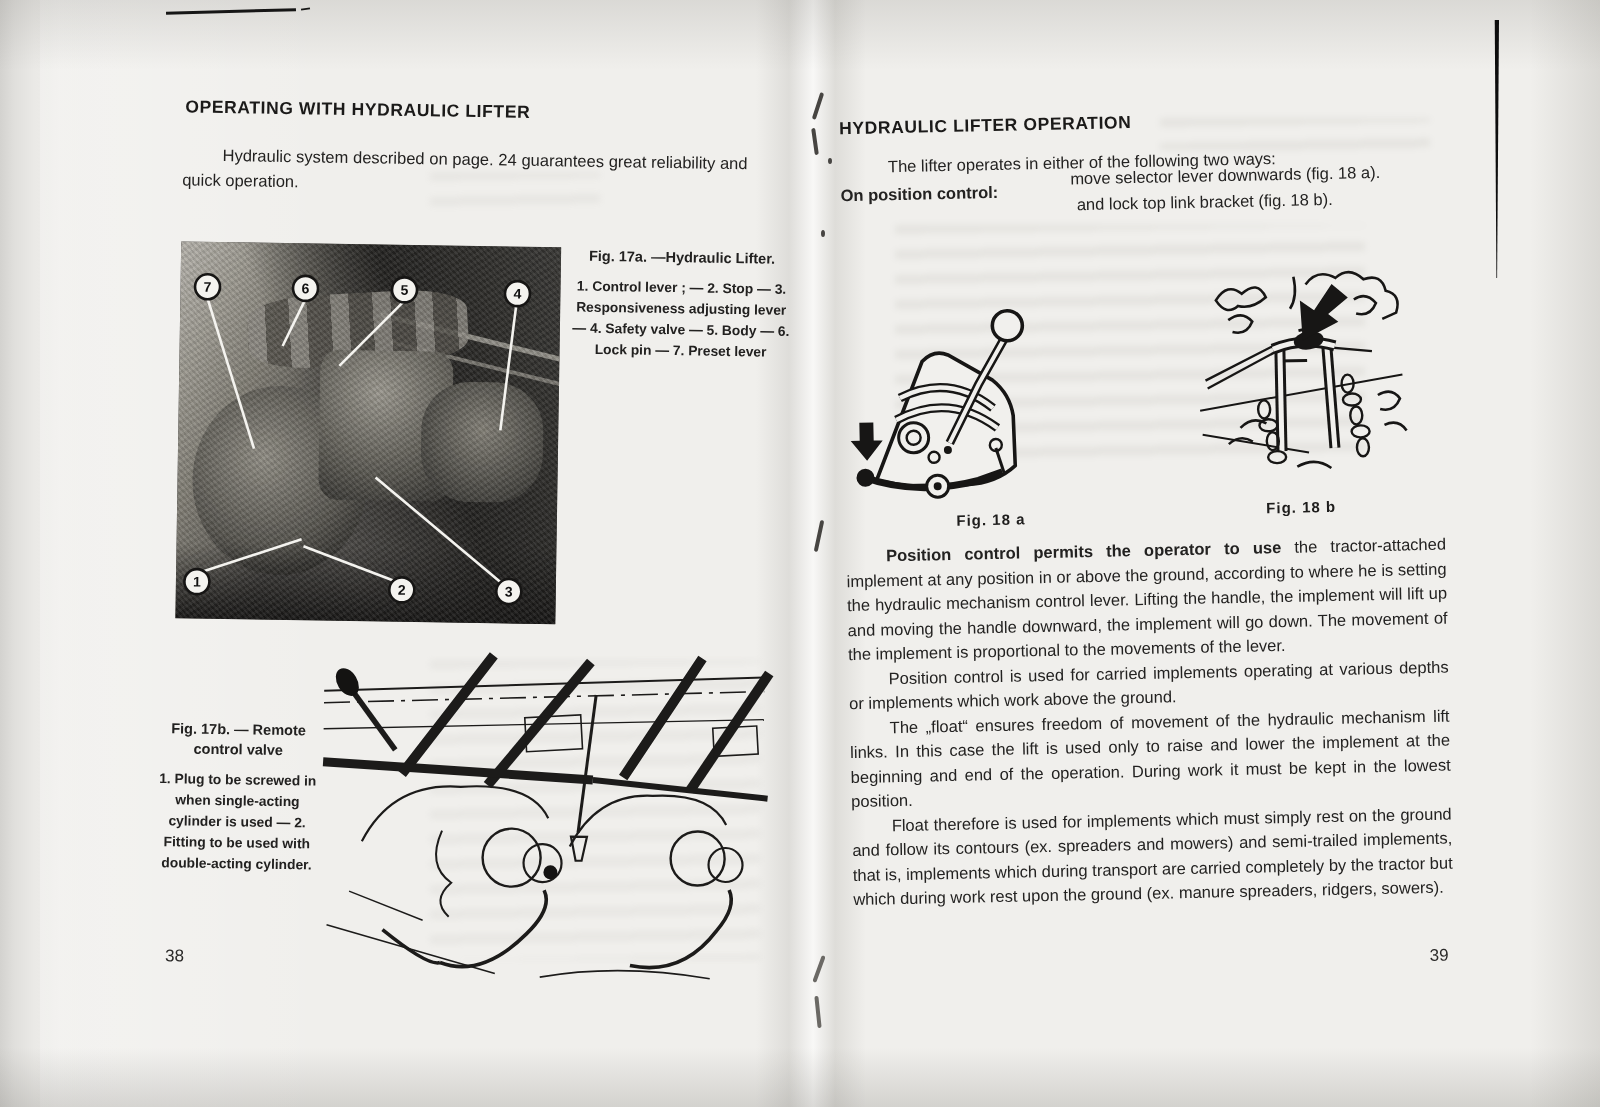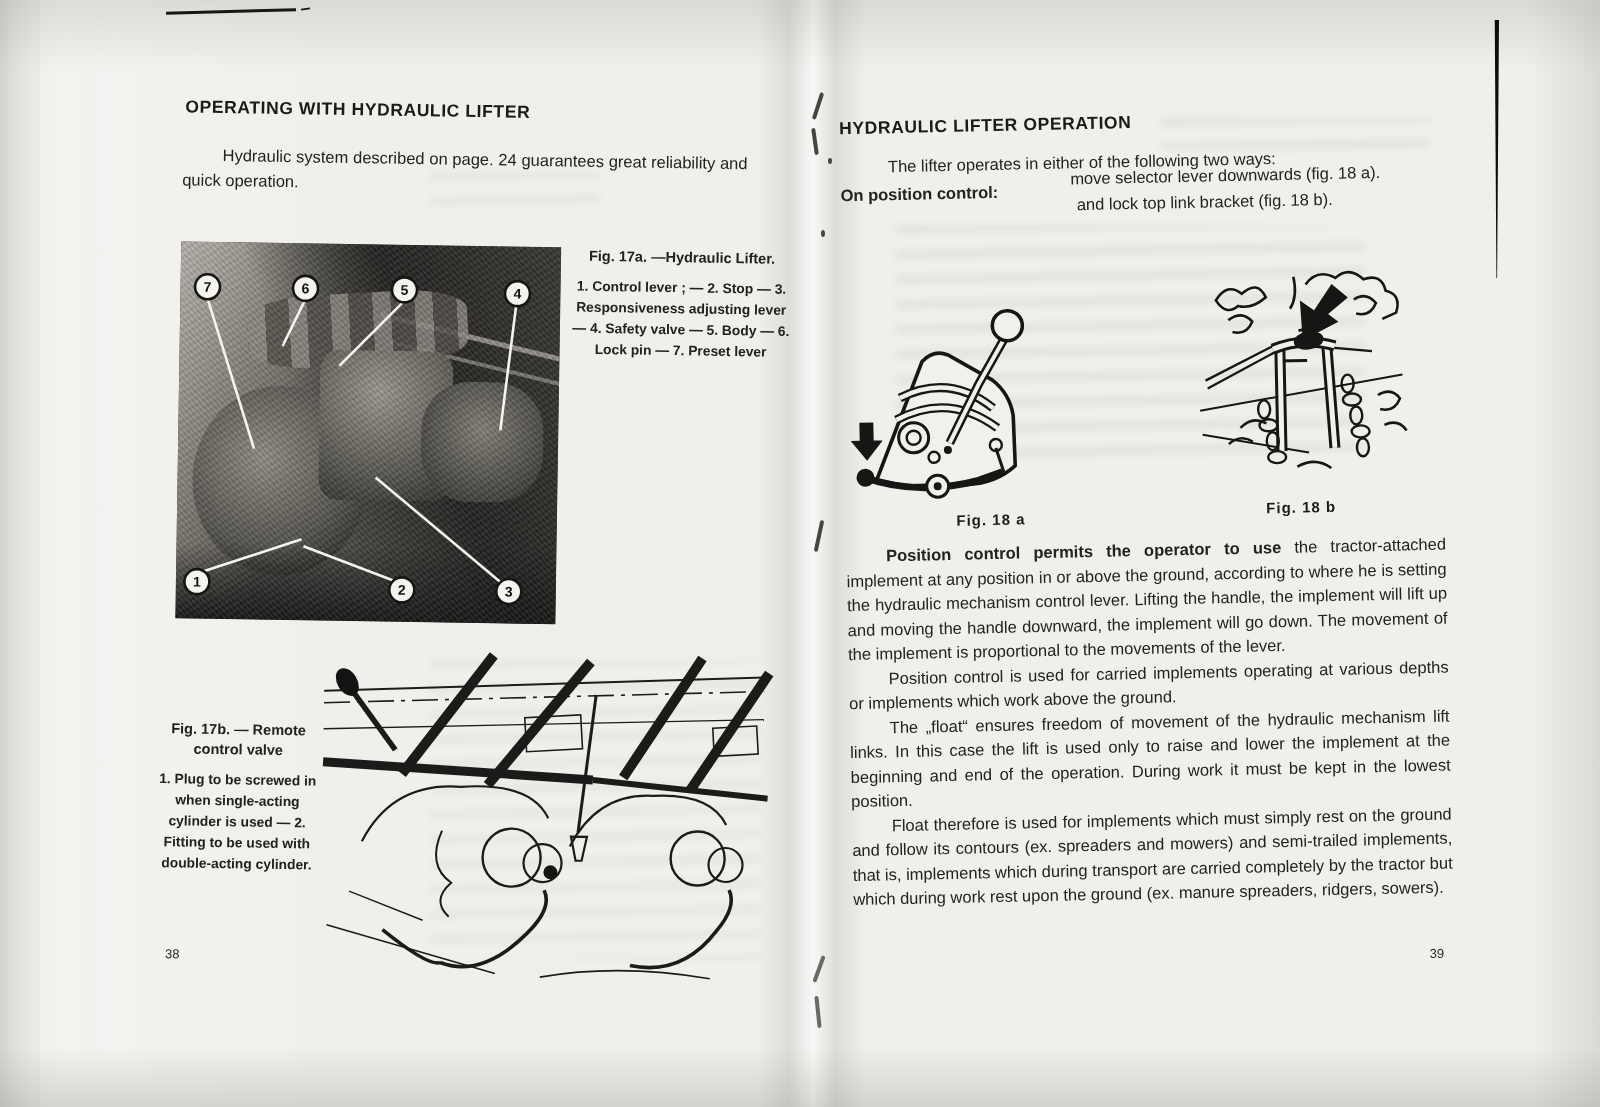--- a/index.html
+++ b/index.html
@@ -28,21 +28,21 @@
   
   .page{position:absolute;top:0;height:1107px;}
   #pageL{left:30px;width:760px;}
   #pageL .tilt{position:absolute;inset:0;transform:rotate(.9deg);transform-origin:380px 450px;}
   #pageR{left:790px;width:810px;}
   #pageR .tilt{position:absolute;inset:0;transform:rotate(-1.2deg);transform-origin:350px 500px;}
   .h1{position:absolute;font-size:17.5px;font-weight:600;letter-spacing:.6px;color:#1b1a19;}
   .body-text{position:absolute;font-size:16.5px;line-height:24.5px;text-align:justify;color:#232221;}
   .body-text p{margin:0;text-indent:40px;}
   .b{font-weight:700;}
-  .pagenum{position:absolute;font-size:13px;color:#2a2928;}
+  .pagenum{position:absolute;font-size:17px;color:#2a2928;}
   
   .figcap{position:absolute;font-weight:700;color:#222120;text-align:center;}
   .figcap .cap-title{font-size:14.5px;line-height:20px;margin-bottom:10px;}
   .figcap .cap-body{font-size:13.8px;line-height:21px;}
   
   .photo{position:absolute;left:148px;top:245px;width:380px;height:377px;background:#4a4845;overflow:hidden;}
   .photo>div{position:absolute;}
   .ph-sky{inset:0;background:linear-gradient(118deg,#b5b2ab 0%,#9b988f 13%,#7d7a71 26%,rgba(70,68,63,0) 46%);}
   .ph-band{inset:0;background:linear-gradient(250deg,#383734 0%,#232220 36%,rgba(35,34,32,0) 62%);}
   .ph-rail1{left:52%;top:24%;width:52%;height:5px;background:#a9a69d;transform:rotate(13deg);opacity:.8;}

